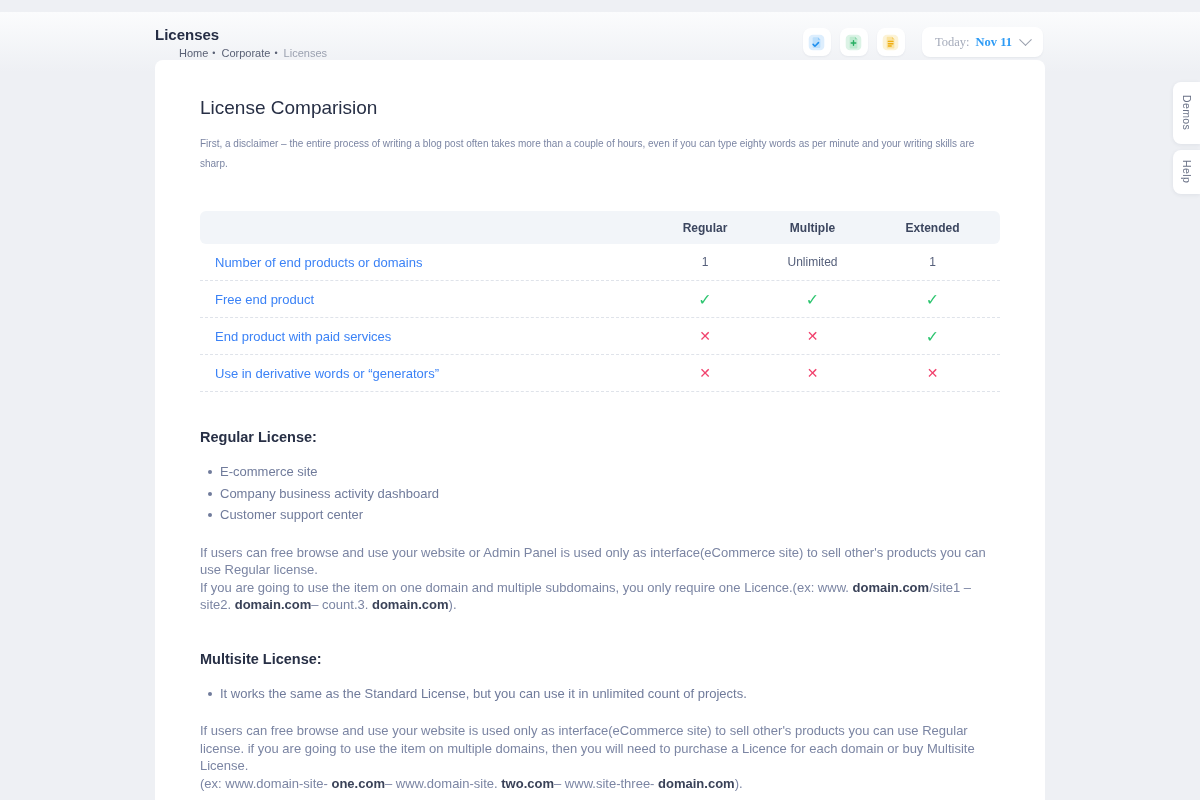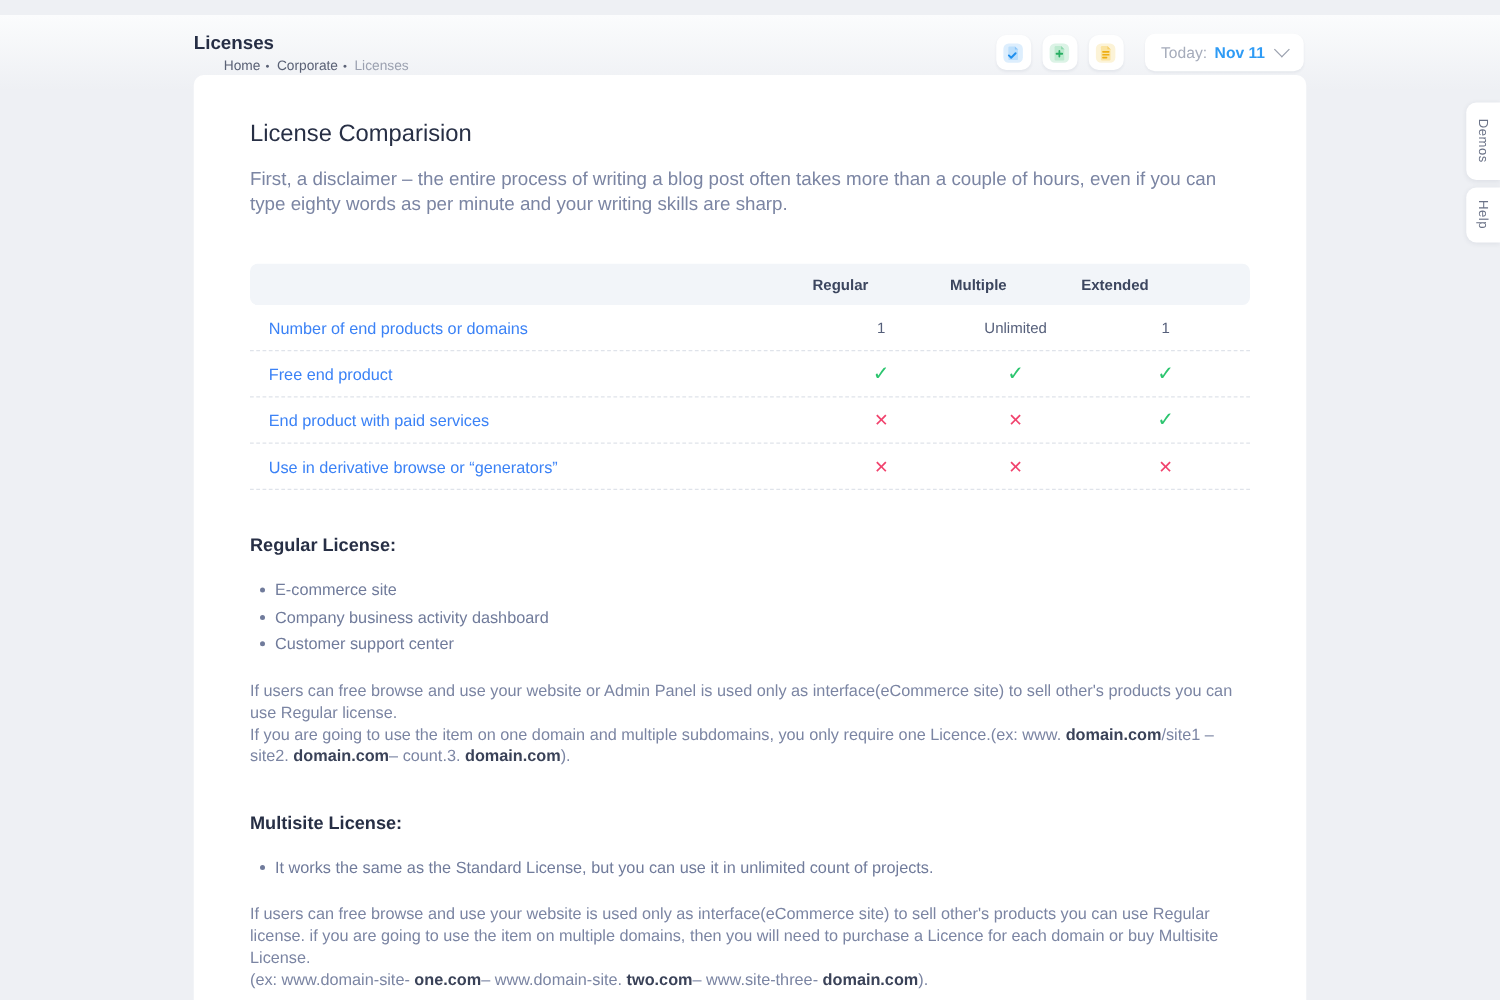--- a/index.html
+++ b/index.html
@@ -28,47 +28,48 @@
     width:28px; height:28px; border-radius:8px; border:none; cursor:pointer;
     display:flex; align-items:center; justify-content:center;
     background:#fff; box-shadow:0 1px 2px rgba(40,50,80,.06);
   }
   .icon-btn svg { width:17px; height:17px; }
   .date-pill {
     margin-left:8px; height:30px; background:#fff; border-radius:8px;
     display:flex; align-items:center; gap:6px; padding:0 13px;
     box-shadow:0 1px 2px rgba(40,50,80,.06); cursor:pointer;
     font-size:12.5px;
+    font-family:Liberation Serif, serif;
   }
   .date-prefix { color:#a6acbb; }
   .date-value { color:#2e9bf5; font-weight:bold; }
   .chev { width:9px; height:9px; border-right:1.6px solid #9aa0ae; border-bottom:1.6px solid #9aa0ae; transform:rotate(45deg) translate(-2px,-2px); margin-left:3px; }
   
   .side-tab {
     position:absolute; right:0; width:27px; background:#fff;
     border-radius:8px 0 0 8px; box-shadow:0 1px 4px rgba(40,50,80,.08);
     display:flex; align-items:center; justify-content:center; cursor:pointer;
     writing-mode:vertical-rl; font-size:10.5px; color:#6a7287; letter-spacing:.4px;
   }
   .side-tab.demos { top:82px; height:62px; }
   .side-tab.help  { top:150px; height:44px; }
   
   .card {
     position:absolute; top:60px; left:155px; width:890px; min-height:940px;
     background:#fff; border-radius:8px; padding:37px 45px 40px;
   }
   .main-heading { font-size:19px; font-weight:normal; color:#272f45; margin-bottom:15px; }
-  .intro { font-size:15px; line-height:20px; color:#7b85a3; max-width:810px; margin-bottom:37px; }
+  .intro { font-size:10px; line-height:20px; color:#7b85a3; max-width:810px; margin-bottom:37px; }
   
   .cmp-table { width:800px; }
   .t-head {
     display:grid; grid-template-columns:450px 110px 105px 135px;
     background:#f2f5f9; border-radius:6px; height:33px; align-items:center;
   }
-  .t-head .col { font-size:12px; font-weight:bold; color:#3c465f; text-align:left; }
+  .t-head .col { font-size:12px; font-weight:bold; color:#3c465f; text-align:center; }
   .t-row {
     display:grid; grid-template-columns:450px 110px 105px 135px;
     height:37px; align-items:center;
     border-bottom:1px dashed #dfe3ea;
   }
   .t-label { font-size:13px; color:#3b82f6; padding-left:15px; }
   .t-val { text-align:center; font-size:12px; color:#555f7a; }
   .mark-check { color:#2cc56f; font-size:16px; font-weight:400; }
   .mark-cross { color:#f1426d; font-size:14px; font-weight:400; }
   
@@ -163,21 +164,21 @@
           <div class="t-val"><span class="mark-check">✓</span></div>
           <div class="t-val"><span class="mark-check">✓</span></div>
         </div>
         <div class="t-row">
           <div class="t-label">End product with paid services</div>
           <div class="t-val"><span class="mark-cross">✕</span></div>
           <div class="t-val"><span class="mark-cross">✕</span></div>
           <div class="t-val"><span class="mark-check">✓</span></div>
         </div>
         <div class="t-row">
-          <div class="t-label">Use in derivative browse or “generators”</div>
+          <div class="t-label">Use in derivative words or “generators”</div>
           <div class="t-val"><span class="mark-cross">✕</span></div>
           <div class="t-val"><span class="mark-cross">✕</span></div>
           <div class="t-val"><span class="mark-cross">✕</span></div>
         </div>
       </div>
   </div>
 
   <div id="sections">
       <div class="section">
         <div class="section-heading">Regular License:</div>

